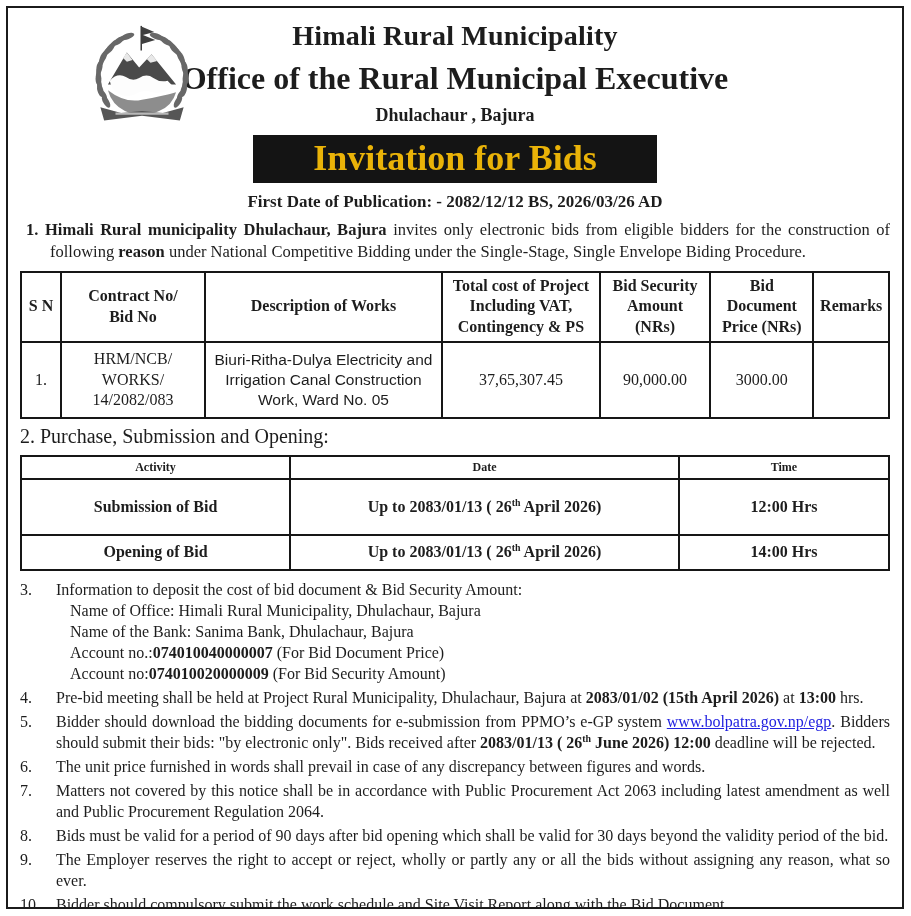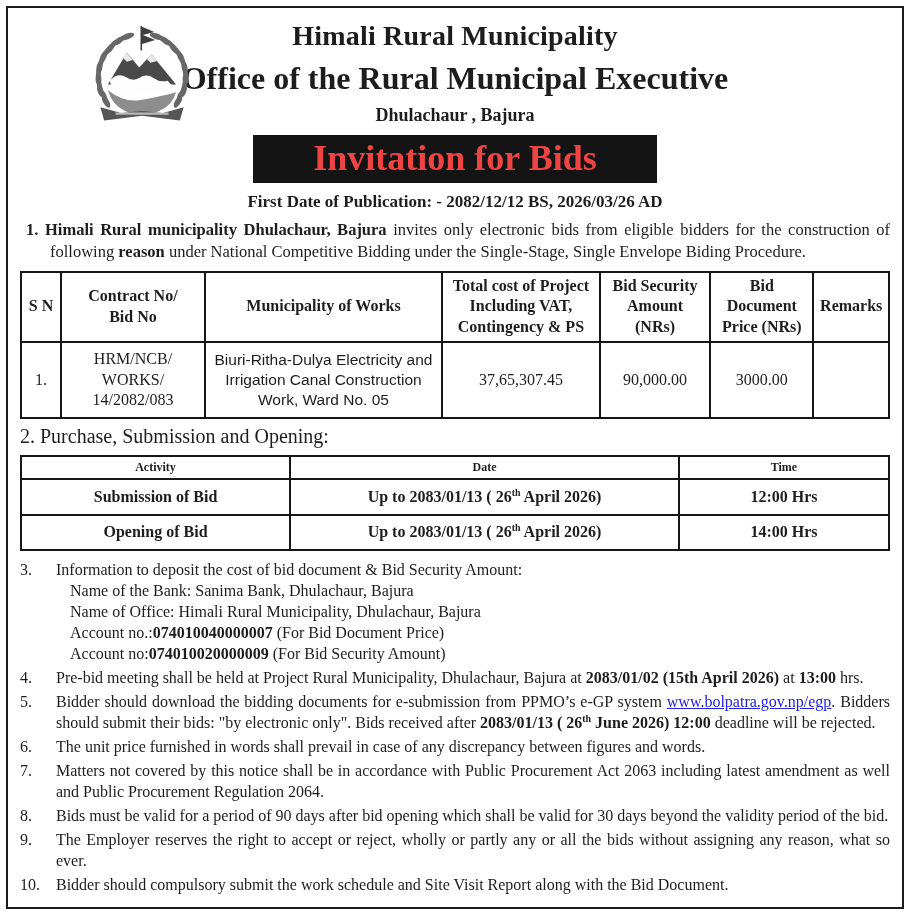--- a/index.html
+++ b/index.html
@@ -13,40 +13,40 @@
     position:absolute; top:6px; left:6px; right:7px; bottom:7px;
     border:2px solid #1b1b1b; padding:2px 12px 0 12px; overflow:hidden;
   }
   
   .header { position:relative; text-align:center; }
   .logo { position:absolute; left:62px; top:4px; width:120px; height:106px; }
   .title1 { font-size:28px; font-weight:bold; margin-top:10px; letter-spacing:.2px; }
   .title2 { font-size:32px; font-weight:bold; margin-top:8px; }
   .loc    { font-size:18px; font-weight:bold; margin-top:8px; }
   .banner {
-    display:inline-block; background:#141414; color:#ef4444;
+    display:inline-block; background:#141414; color:#eab308;
     font-size:36px; font-weight:bold; line-height:44px;
     padding:1px 60px 3px 60px; margin-top:9px;
   }
   .publine { font-size:17px; font-weight:bold; margin-top:9px; }
   
   .intro {
     font-size:16.5px; line-height:1.35; text-align:justify;
     margin-top:7px; padding-left:30px; text-indent:-24px;
   }
   
   table { width:100%; border-collapse:collapse; margin-top:7px; }
   th, td { border:2px solid #161616; text-align:center; vertical-align:middle; padding:3px 4px; }
   .bid-table th { font-size:16px; font-weight:bold; line-height:1.3; white-space:pre-line; height:70px; }
   .bid-table td { font-size:16px; line-height:1.3; white-space:pre-line; height:76px; }
   .bid-table .desc-cell { font-family:"Liberation Sans", sans-serif; font-size:15.5px; }
   .sec-label { font-size:20px; margin-top:6px; }
   .sched-table th { font-size:12px; font-weight:bold; height:21px; }
   .sched-table td { font-size:16px; font-weight:bold; }
-  .sched-table tr.r1 td { height:36px; }
+  .sched-table tr.r1 td { height:56px; }
   .sched-table tr.r2 td { height:35px; }
   sup { font-size:62%; vertical-align:super; line-height:0; }
   
   .notes { margin-top:8px; font-size:16px; line-height:21px; }
   .note { display:flex; margin-bottom:3px; }
   .note .num { flex:0 0 36px; }
   .note .body { flex:1; text-align:justify; }
   .note .sub { margin-left:14px; line-height:21px; }
   .blk { font-weight:bold; }
   a.link { color:#2222e0; text-decoration:underline; cursor:pointer; }
@@ -140,21 +140,21 @@
       <col style="width:18.2%">
         <col style="width:12.7%">
         <col style="width:11.9%">
         <col style="width:8.7%">
     </colgroup>
     <tbody>
         <tr>
       <th>S N</th>
       <th>Contract No/
 Bid No</th>
-      <th>Municipality of Works</th>
+      <th>Description of Works</th>
       <th>Total cost of Project
 Including VAT,
 Contingency &amp; PS</th>
       <th>Bid Security
 Amount
 (NRs)</th>
       <th>Bid
 Document
 Price (NRs)</th>
       <th>Remarks</th>
@@ -199,22 +199,22 @@
     </tr>
   </tbody>
     </table>
 
   <div class="notes">
 
     <div class="note">
       <span class="num">3.</span>
       <div class="body">
         <div>Information to deposit the cost of bid document &amp; Bid Security Amount:</div>
+        <div class="sub">Name of Office: Himali Rural Municipality, Dhulachaur, Bajura</div>
         <div class="sub">Name of the Bank: Sanima Bank, Dhulachaur, Bajura</div>
-        <div class="sub">Name of Office: Himali Rural Municipality, Dhulachaur, Bajura</div>
         <div class="sub"><span>Account no.:</span><span class="blk">074010040000007</span><span> (For Bid Document Price)</span></div>
         <div class="sub"><span>Account no:</span><span class="blk">074010020000009</span><span> (For Bid Security Amount)</span></div>
       </div>
     </div>
 
     <div class="note">
       <span class="num">4.</span>
       <div class="body"><span>Pre-bid meeting shall be held at Project Rural Municipality, Dhulachaur, Bajura at </span><span class="blk">2083/01/02 (15th April 2026)</span><span> at </span><span class="blk">13:00</span><span> hrs.</span></div>
     </div>
 

